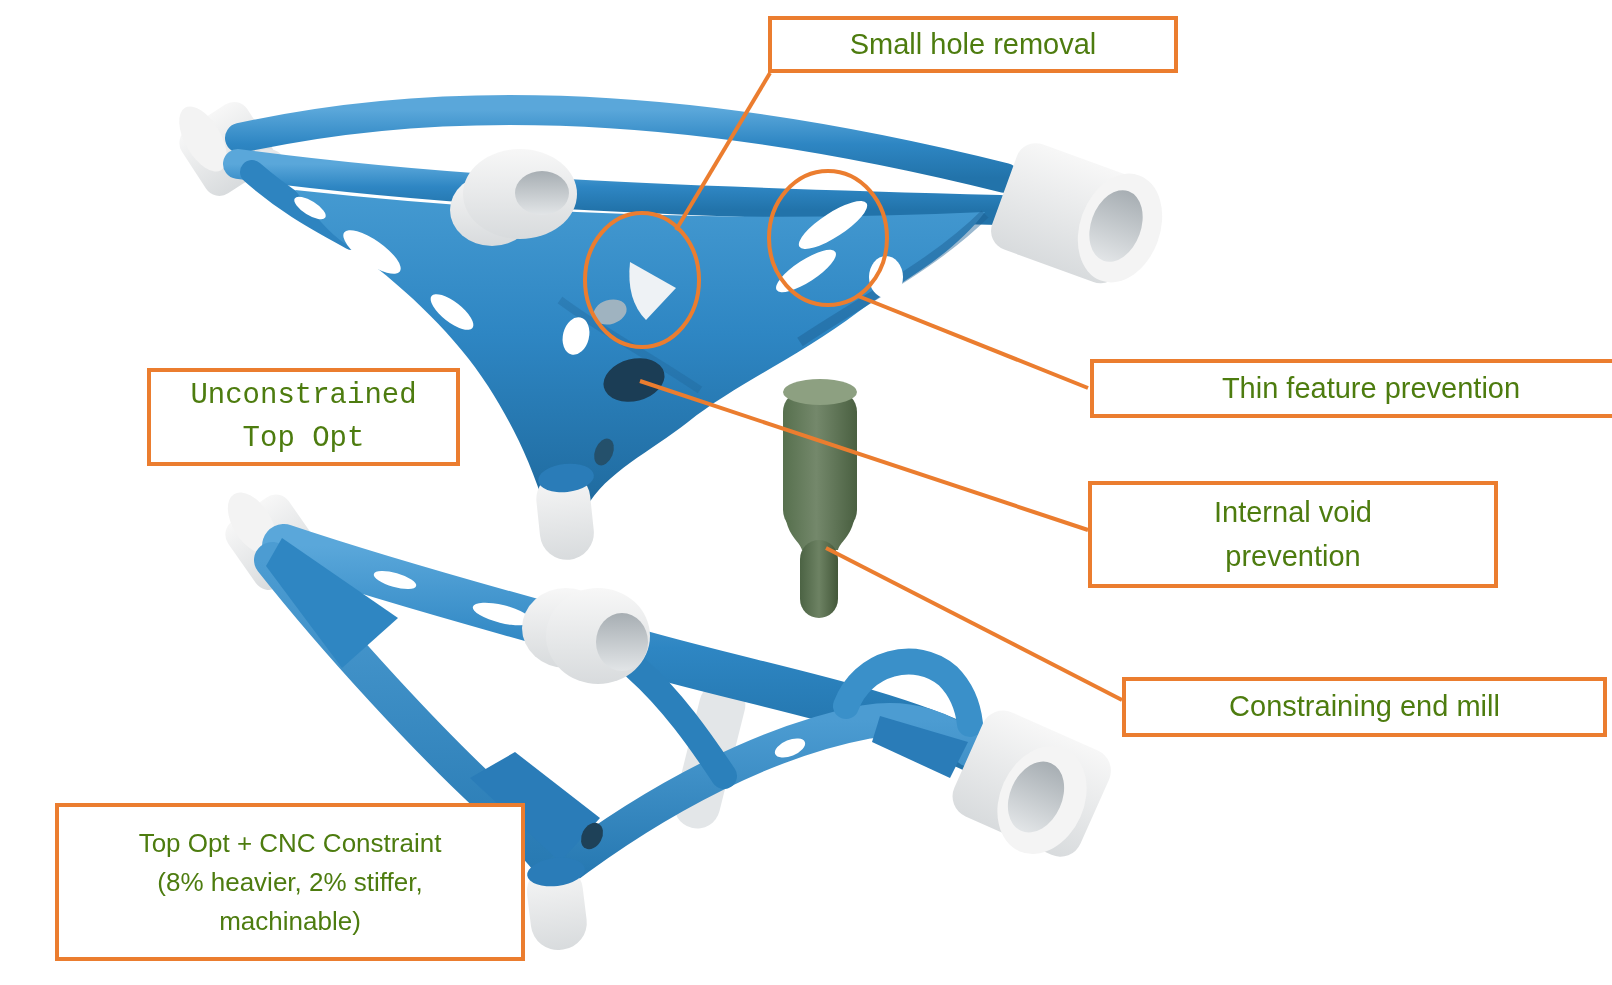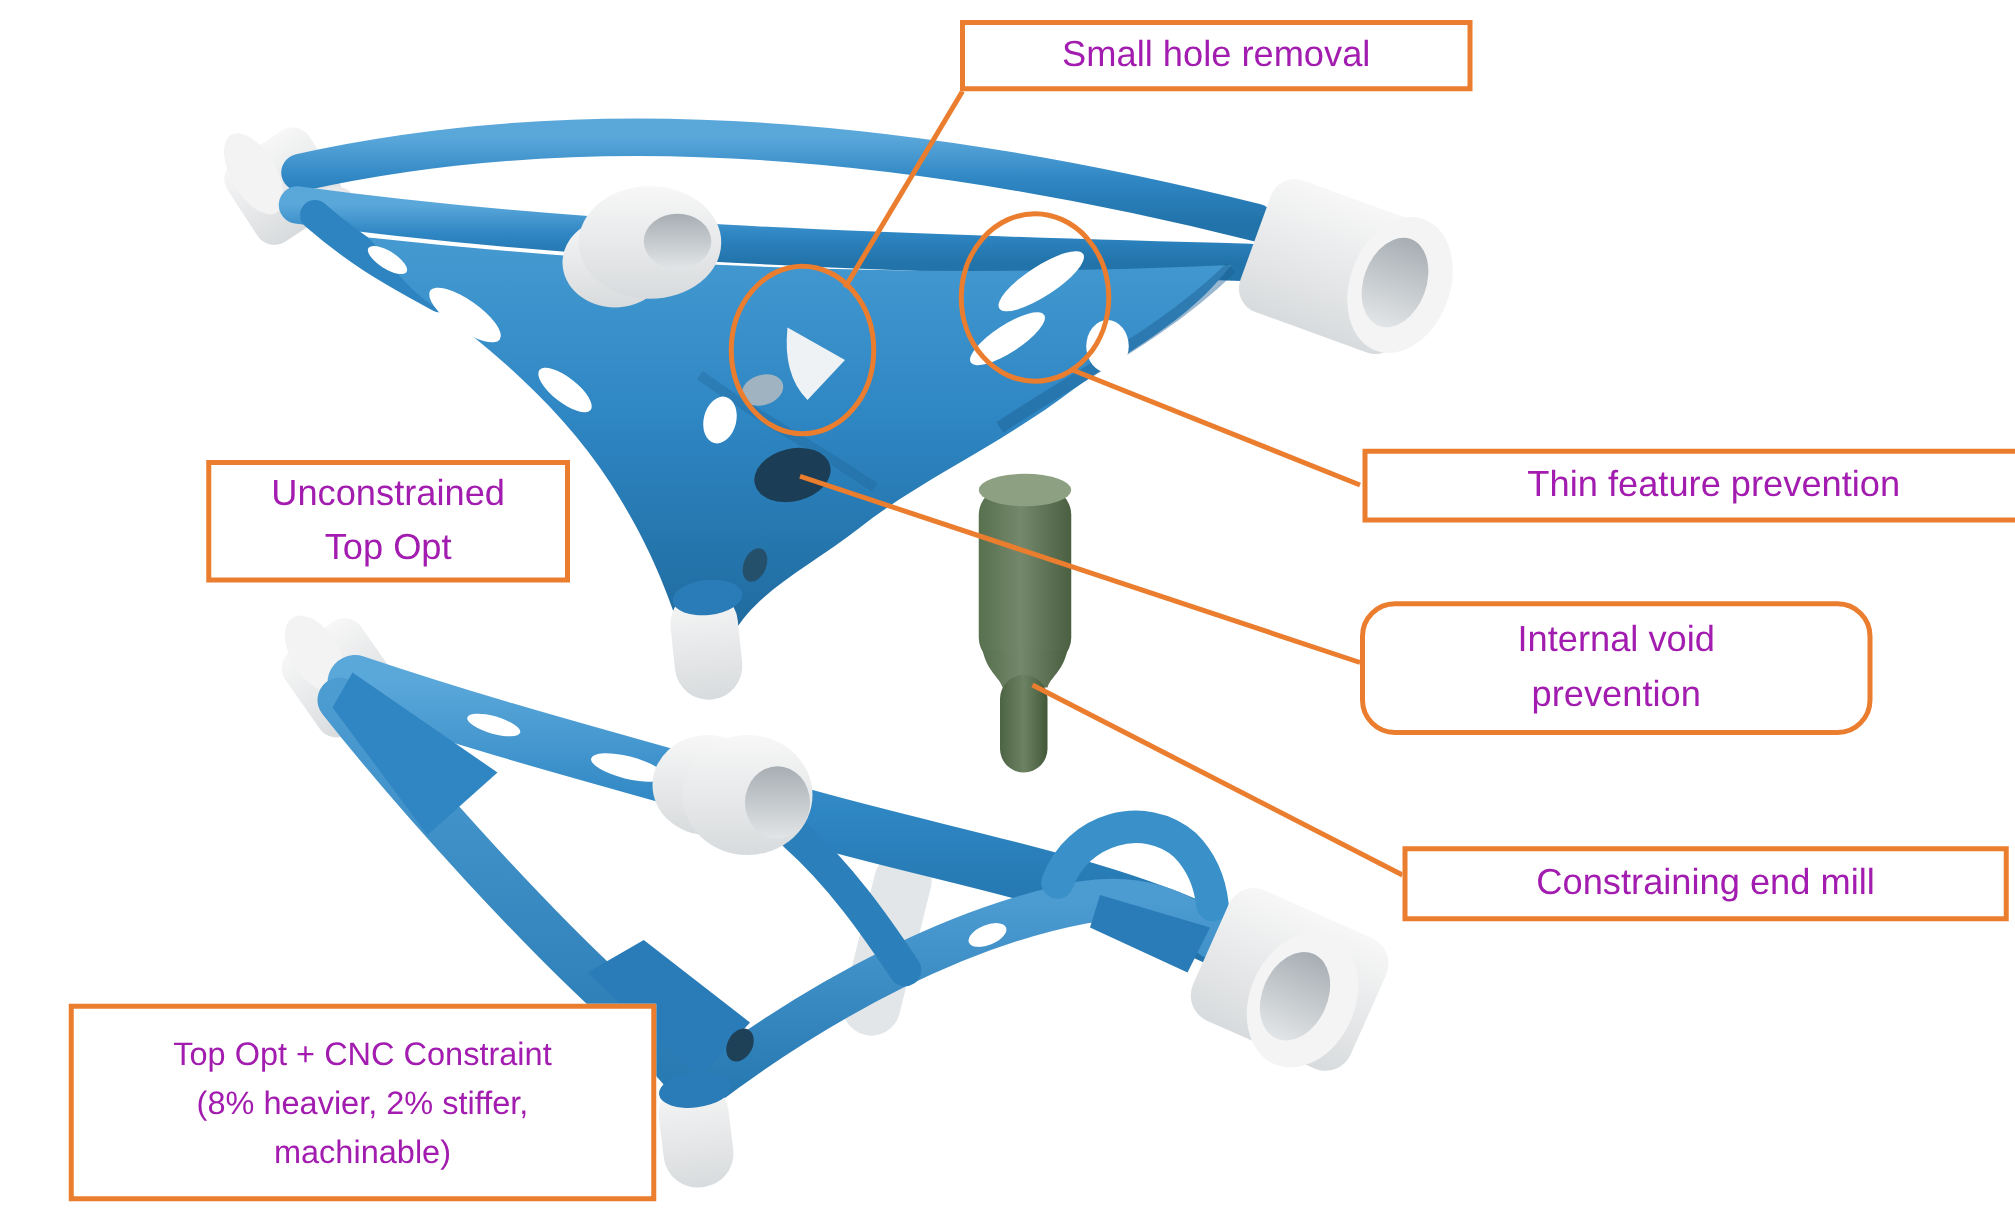--- a/index.html
+++ b/index.html
@@ -9,33 +9,33 @@
     background:#ffffff;
     font-family:"Liberation Sans", sans-serif;
     overflow:hidden;
   }
   .stage svg{position:absolute;left:0;top:0;}
   .callout-box{
     position:absolute;
     box-sizing:border-box;
     background:#ffffff;
     border:4px solid #EB7D2F;
-    color:#a21caf;
+    color:#4d7c0f;
     display:flex;align-items:center;justify-content:center;
     text-align:center;
     font-size:29px;
     line-height:1.5;
     white-space:pre-line;
     z-index:5;
   }
   #box-small-hole      {left:768px; top:16px;  width:410px; height:57px;}
   #box-thin-feature    {left:1090px;top:359px; width:562px; height:59px;}
-  #box-internal-void   {left:1088px;top:481px; width:410px; height:107px;border-radius:28px;}
+  #box-internal-void   {left:1088px;top:481px; width:410px; height:107px;}
   #box-end-mill        {left:1122px;top:677px; width:485px; height:60px;}
-  #box-unconstrained   {left:165px; top:368px; width:291px; height:98px;}
+  #box-unconstrained   {left:147px; top:368px; width:313px; height:98px;font-family:Liberation Mono, monospace;}
   #box-constrained     {left:55px;  top:803px; width:470px; height:158px; font-size:26px;}
 </style>
 </head>
 <body>
 
 <div class="stage">
 
   <svg width="1612" height="985" viewBox="0 0 1612 985">
     <defs>
       <linearGradient id="gB1" x1="0" y1="0" x2="0" y2="1">

